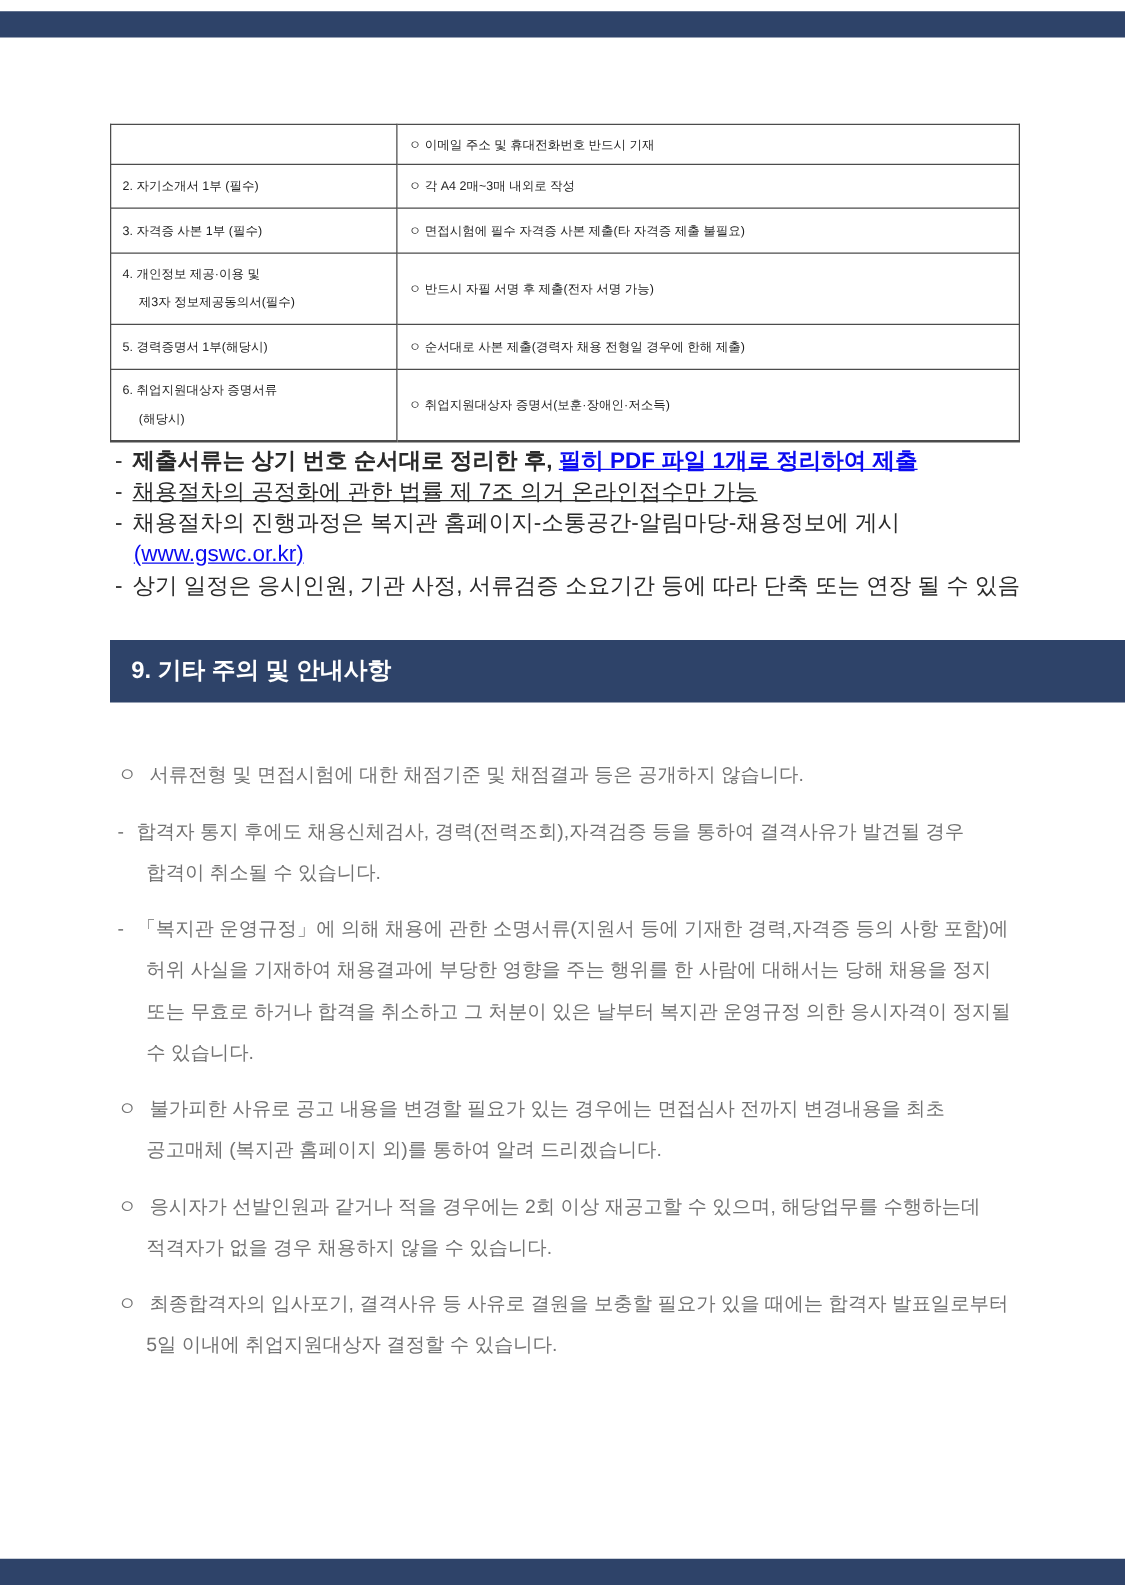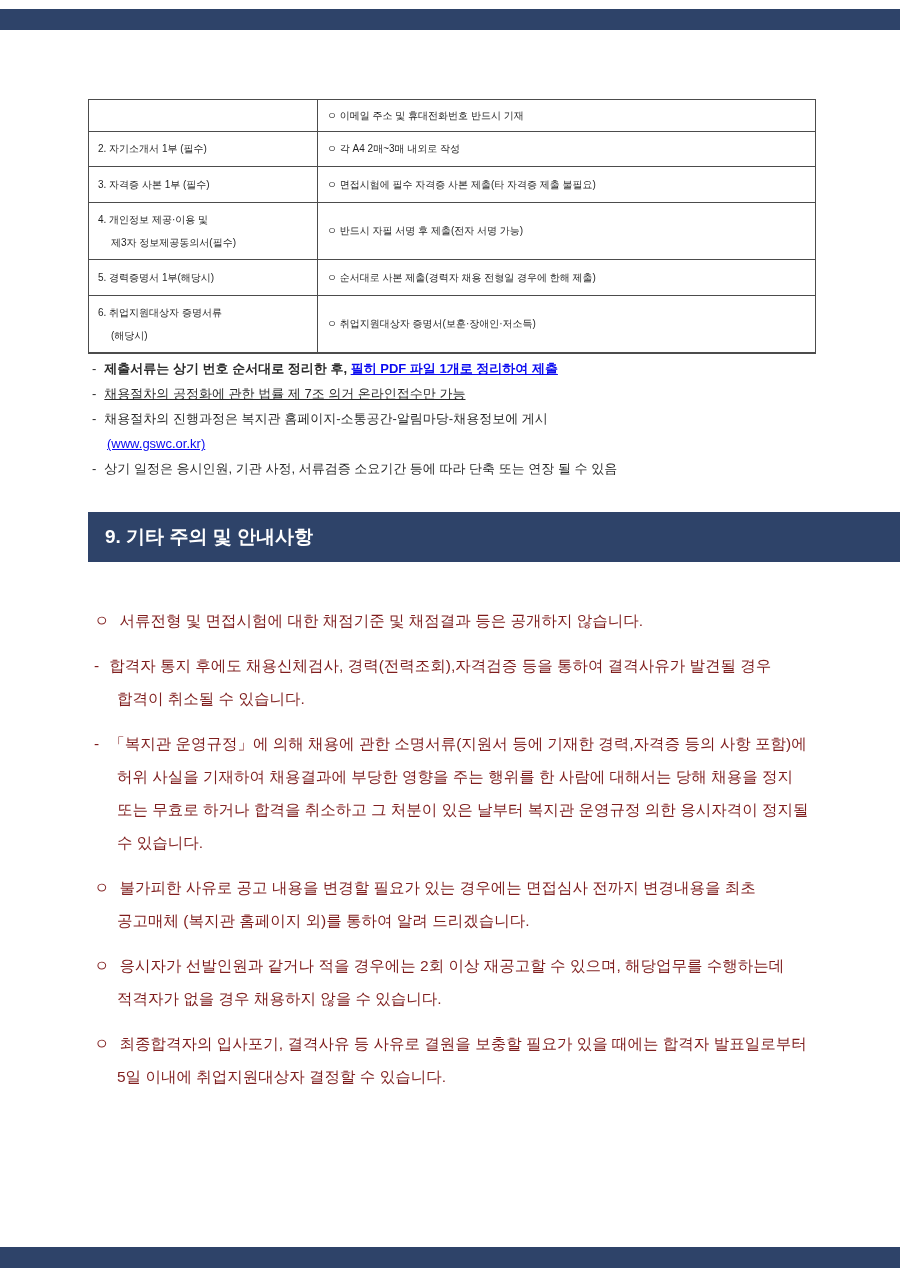--- a/index.html
+++ b/index.html
@@ -18,38 +18,38 @@
     border-collapse:collapse; table-layout:fixed;
     font-size:10px; color:#1f1f1f; word-break:keep-all;
   }
   table.docs td { border:1px solid #4c4c4c; vertical-align:middle; padding:3px 8px 3px 9px; }
   table.docs tr.last td { border-bottom-width:2px; }
   td.l2wrap div { line-height:23px; }
   .l2 { padding-left:13px; }
 
   .notes {
     position:absolute; left:92px; top:356px; width:732px;
-    font-size:13px; line-height:25px; color:#2a2a2a; word-break:keep-all;
+    font-size:18px; line-height:25px; color:#2a2a2a; word-break:keep-all;
   }
   .note { padding-left:15px; text-indent:-15px; }
   .note .pfx { padding-right:8px; }
   .urlline { padding-left:15px; }
   .b { font-weight:bold; }
   .u { text-decoration:underline; }
   .blue { color:#0b0bf0; }
 
   .secbar {
     position:absolute; left:88px; top:512px; width:848px; height:50px;
     background:#2e4369; color:#ffffff; font-weight:bold; font-size:19px;
     line-height:50px; padding-left:17px;
   }
 
   .paras {
     position:absolute; left:94px; top:604px; width:722px;
-    font-size:15.5px; line-height:33px; color:#7f1d1d; word-break:keep-all;
+    font-size:15.5px; line-height:33px; color:#737373; word-break:keep-all;
   }
   .para { margin:0 0 12px 0; padding-left:23px; text-indent:-23px; }
   .pmark { padding-right:10px; }
 </style>
 </head>
 <body>
 
 <div id="topbar" class="navybar"></div>
 
 <table class="docs">

